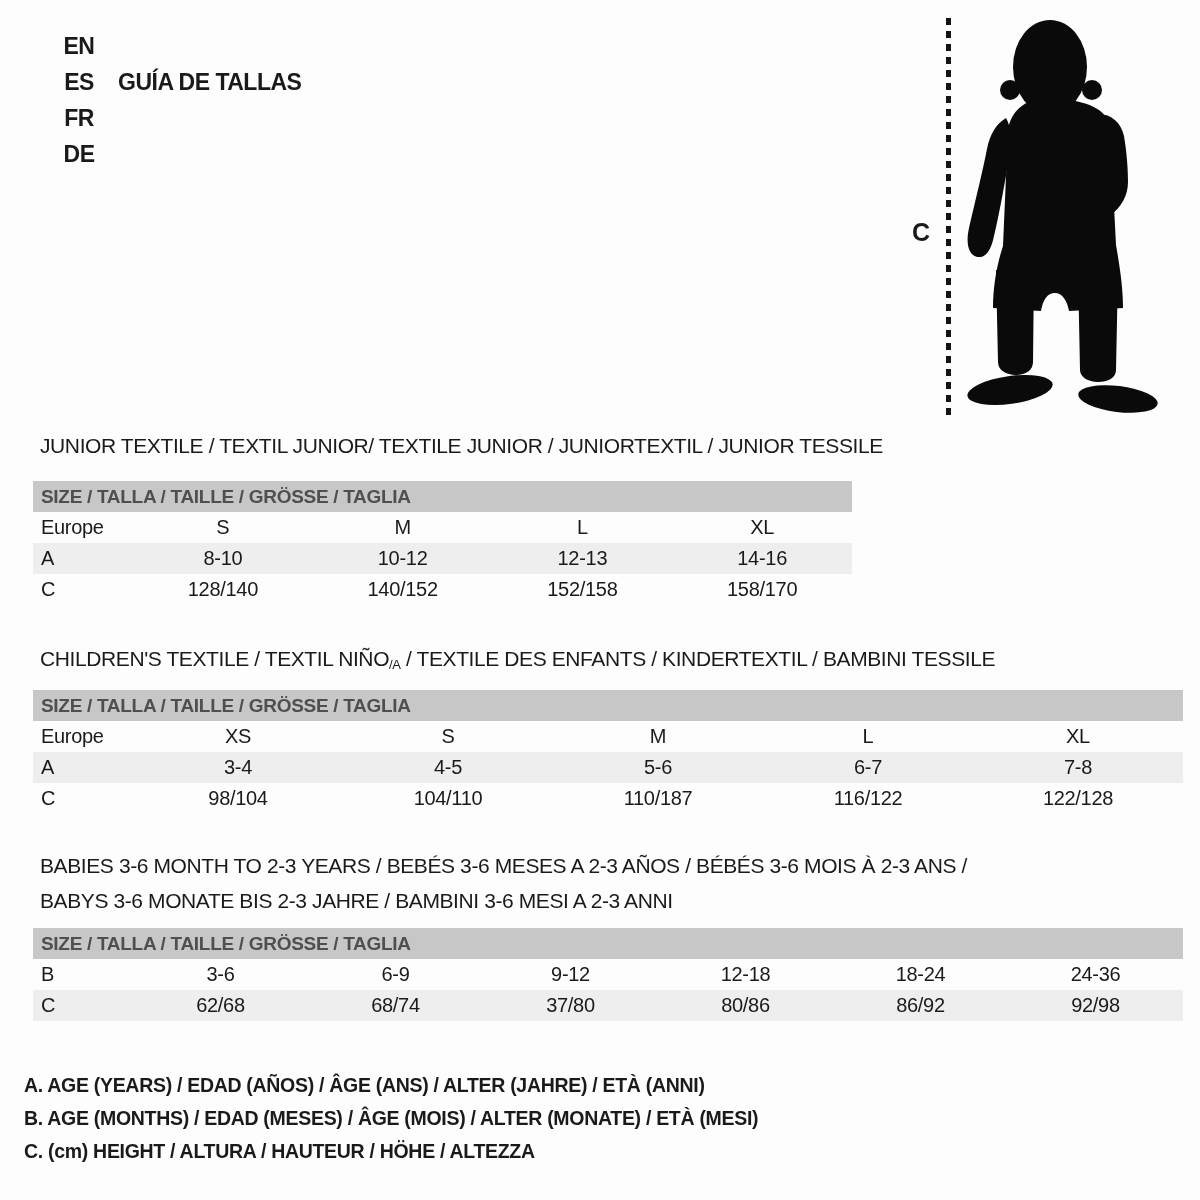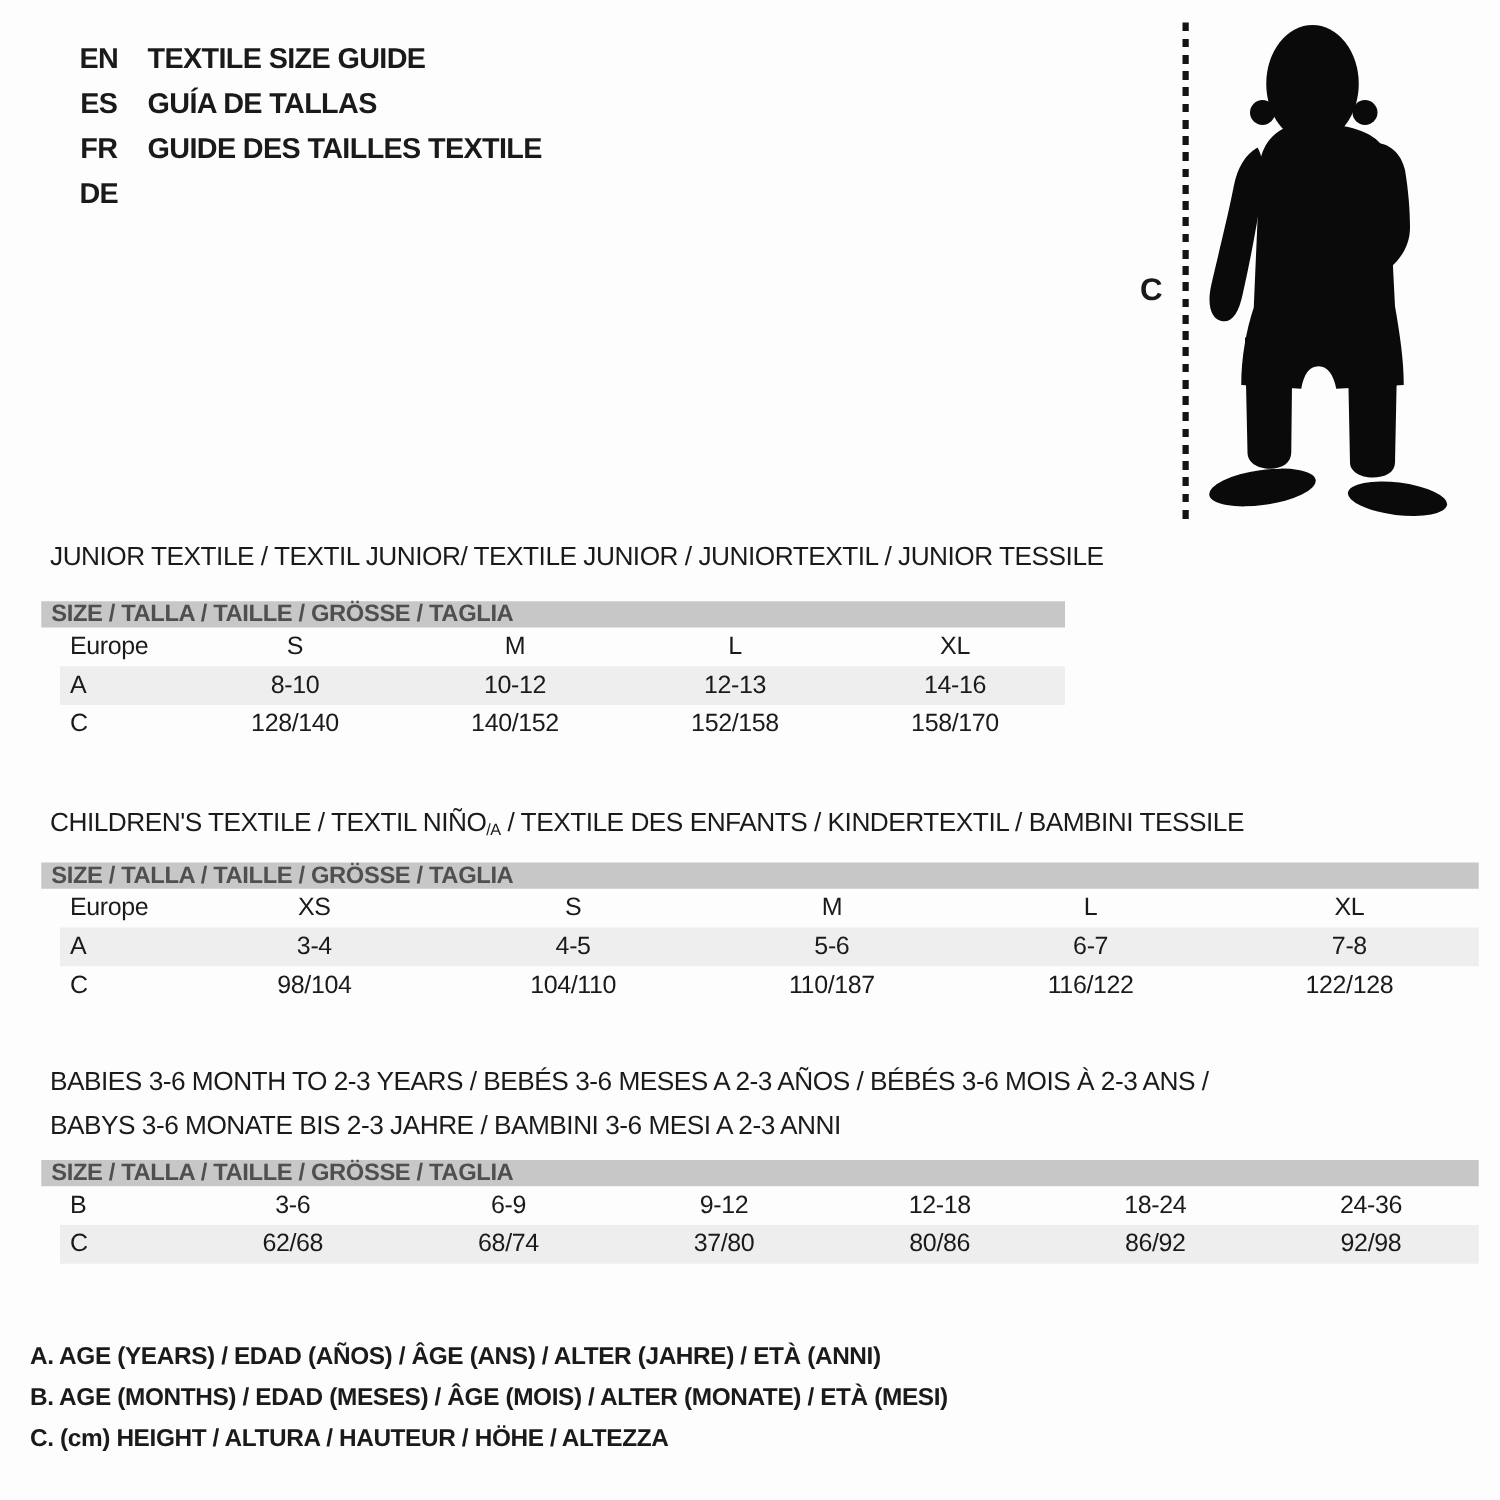--- a/index.html
+++ b/index.html
@@ -19,45 +19,43 @@
   
   .dashline{width:5px;background:repeating-linear-gradient(to bottom,#141414 0 7px,transparent 7px 13px);}
   .c-label{font-weight:700;font-size:25px;}
 
   
   .sec-title{font-weight:400;font-size:21px;letter-spacing:-0.4px;white-space:nowrap;}
   .sec-title .sub{font-size:13px;position:relative;top:3px;}
 
   
   .size-table{position:absolute;}
-  .size-bar{height:21px;background:#c7c7c7;color:#4f4f4f;font-weight:700;font-size:19px;
+  .size-bar{height:31px;background:#c7c7c7;color:#4f4f4f;font-weight:700;font-size:19px;
             display:flex;align-items:center;padding-left:8px;box-sizing:border-box;letter-spacing:-0.3px;}
-  .t-row{display:flex;height:31px;align-items:center;font-size:20px;letter-spacing:-0.3px;margin-left:15px;}
+  .t-row{display:flex;height:31px;align-items:center;font-size:20px;letter-spacing:-0.3px;}
   .t-row.striped{background:#eeeeee;}
   .t-label{width:100px;padding-left:8px;box-sizing:border-box;}
   .t-cell{flex:1;text-align:center;}
 
   
   .legend-line{font-weight:700;font-size:19.5px;height:33px;letter-spacing:-0.3px;white-space:nowrap;}
 </style>
 </head>
 <body>
 
 <div class="abs" style="left:40px;top:28px;">
   <div class="lang-row">
     <span class="lang-code">EN</span>
-    <span class="lang-title">TEXTILE SIZE GUIDE</span>
   </div>
   <div class="lang-row">
     <span class="lang-code">ES</span>
     <span class="lang-title">GUÍA DE TALLAS</span>
   </div>
   <div class="lang-row">
     <span class="lang-code">FR</span>
-    <span class="lang-title">GUIDE DES TAILLES TEXTILE</span>
   </div>
   <div class="lang-row">
     <span class="lang-code">DE</span>
   </div>
 </div>
 
 <span class="abs c-label" style="left:912px;top:218px;">C</span>
 <div class="abs dashline" style="left:946px;top:18px;height:398px;"></div>
 <svg class="abs" style="left:950px;top:10px;" width="210" height="405" viewBox="0 0 210 405" aria-hidden="true">
   <g fill="#0a0a0a">

